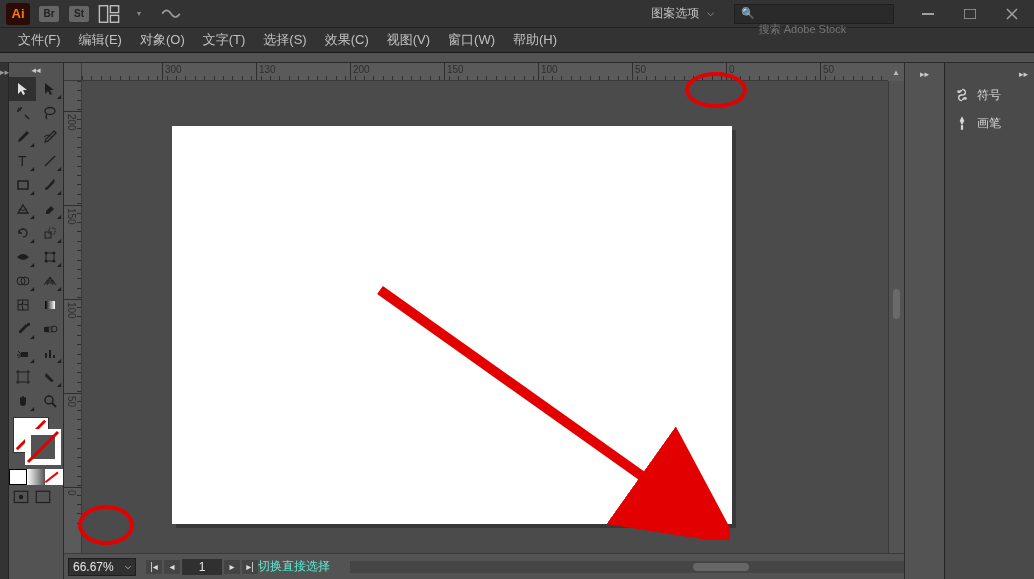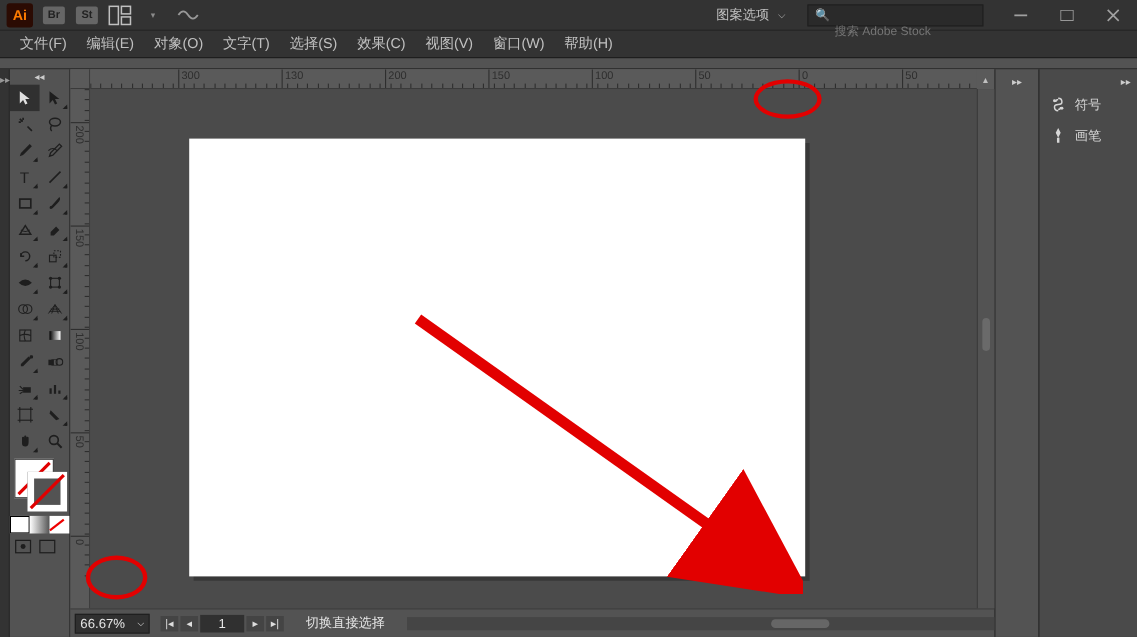--- a/index.html
+++ b/index.html
@@ -62,21 +62,21 @@
 .canvas-vp { flex:1; position:relative; background:#4b4b4b; }
 .artboard { position:absolute; background:#fff; box-shadow: 4px 4px 0 rgba(0,0,0,0.25); }
 .vscroll { width:16px; background:#535353; border-left:1px solid #3a3a3a; position:relative;}
 .vscroll::before { content:""; position:absolute; top:4px; left:3px; right:3px; height:10px; }
 .statusbar { height:26px; background:#535353; display:flex; align-items:center; border-top:1px solid #3a3a3a;}
 .zoombox { width:68px; height:18px; margin-left:4px; background:#303030; border:1px solid #1f1f1f; display:flex; align-items:center; padding:0 4px; color:#e6e6e6; }
 .zoombox .arr { margin-left:auto; font-size:8px;}
 .nav-seg { display:flex; align-items:center; gap:2px; margin-left:10px; }
 .nav-seg .btn { width:16px; height:14px; background:#444; color:#ddd; display:flex; align-items:center; justify-content:center; font-size:10px; }
 .nav-seg .page { width:40px; height:16px; background:#303030; color:#e6e6e6; display:flex; align-items:center; justify-content:center; }
-.status-text { margin-left:20px; color:#e5e5e5; }
+.status-text { color:#5eead4; }
 .hscroll { flex:1; margin-left:20px; height:12px; background:#454545; position:relative;}
 .hscroll .thumb { position:absolute; left:62%; width:10%; top:2px; bottom:2px; background:#666; border-radius:6px;}
 
 .right-icons { width:40px; background:#535353; border-left:1px solid #2a2a2a; padding-top:6px; }
 .rdock { width:90px; background:#4a4a4a; border-left:1px solid #262626; padding-top:6px; display:flex; flex-direction:column;}
 .rdock .row { height:28px; display:flex; align-items:center; gap:6px; padding-left:8px; color:#d6d6d6; }
 .rdock .sep { height:8px; }
 .ricon { width:18px; height:18px; display:flex; align-items:center; justify-content:center; color:#d6d6d6; }
 
 .annot-circle { position:absolute; border:4px solid #e20000; border-radius:50%; pointer-events:none; }

